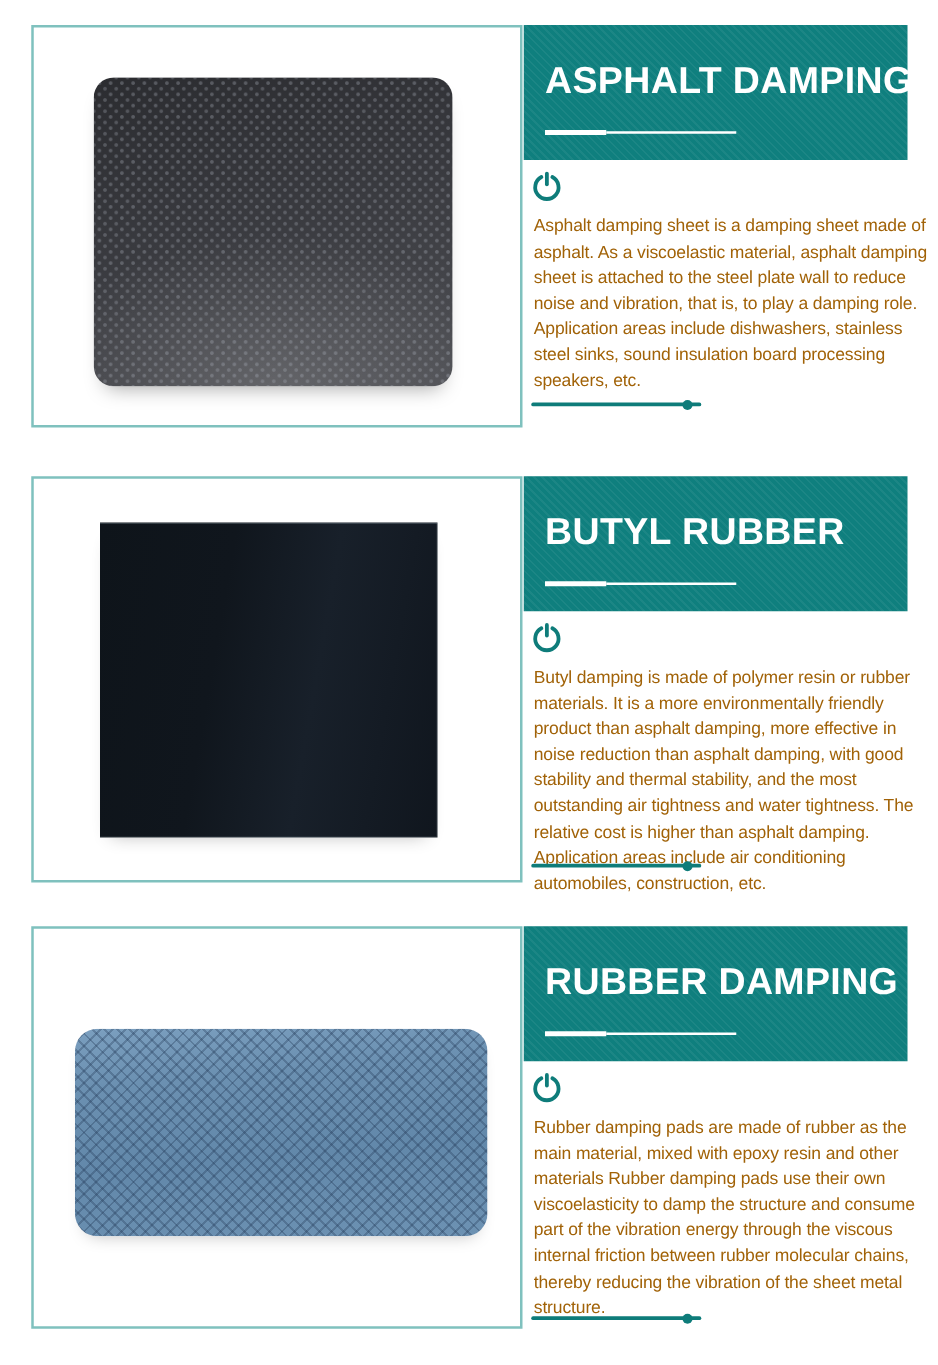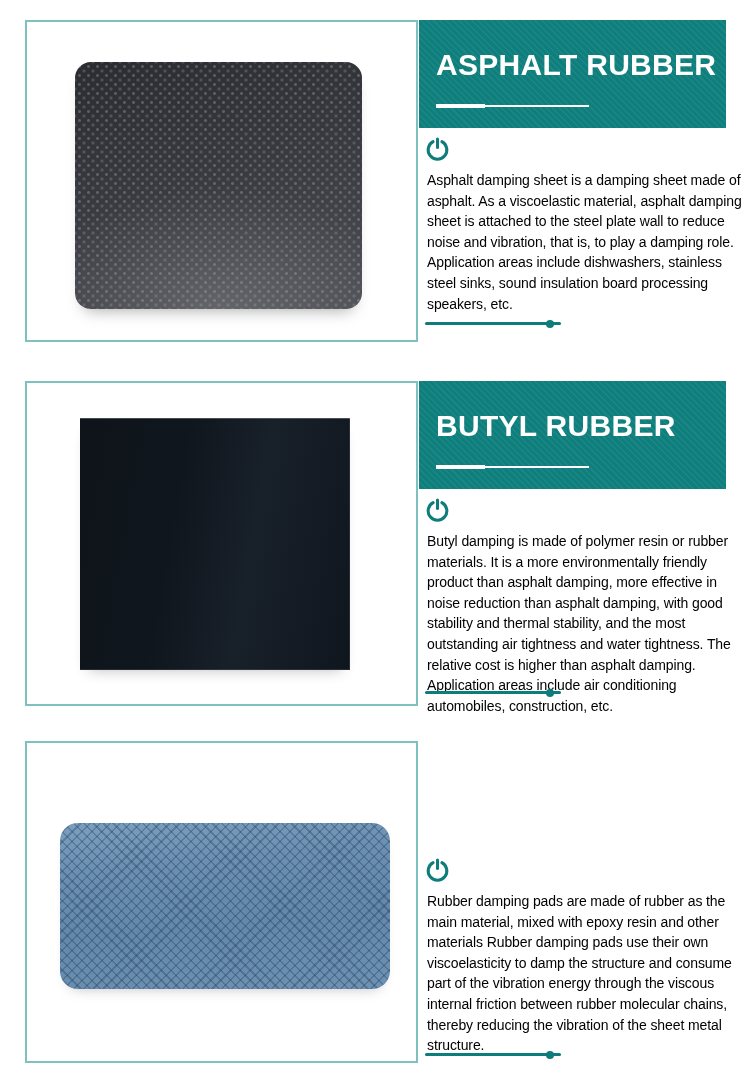--- a/index.html
+++ b/index.html
@@ -52,40 +52,40 @@
   }
   .banner h2{margin:0;padding:30px 0 0 17px;color:#ffffff;font-size:30px;font-weight:bold;
              letter-spacing:0.3px;line-height:1;white-space:nowrap;}
   .underline{position:absolute;left:17px;top:84px;display:flex;align-items:center;}
   .u-thick{display:block;width:49px;height:4px;background:#ffffff;}
   .u-thin{display:block;width:104px;height:2px;background:#ffffff;}
 
   .power{position:absolute;left:424px;top:116px;width:27px;height:27px;}
 
   .desc{position:absolute;left:427px;top:150px;width:320px;margin:0;
-        font-size:14px;line-height:20.6px;letter-spacing:-0.1px;color:#000000;}
+        font-size:14px;line-height:20.6px;letter-spacing:-0.1px;color:#a16207;}
 
   .divider{position:absolute;left:425px;width:136px;height:3px;background:#0E7C7A;border-radius:2px;}
   .divider .dot{position:absolute;right:11px;top:50%;transform:translate(50%,-50%);
         width:8px;height:8px;border-radius:50%;background:#0E7C7A;}
   .sec-1 .divider{top:302px;}
   .sec-2 .divider{top:310px;}
   .sec-3 .divider{top:312px;}
 </style>
 </head>
 <body>
 
 <div class="page">
 
   <section class="sec sec-1">
     <div class="card">
       <div class="product asphalt-mat"></div>
     </div>
     <div class="banner">
-      <h2>ASPHALT RUBBER</h2>
+      <h2>ASPHALT DAMPING</h2>
       <div class="underline">
         <span class="u-thick"></span>
         <span class="u-thin"></span>
       </div>
     </div>
     <div class="power">
       <svg width="27" height="27" viewBox="0 0 24 24" fill="none" stroke="#0E7C7A" stroke-width="2.7" stroke-linecap="round">
         <path d="M12 2.6 V 10.2"></path>
         <path d="M8.1 5.0 a 8.3 8.3 0 1 0 7.8 0"></path>
       </svg>
@@ -116,20 +116,27 @@
     <p class="desc">Butyl damping is made of polymer resin or rubber materials. It is a more environmentally friendly product than asphalt damping, more effective in noise reduction than asphalt damping, with good stability and thermal stability, and the most outstanding air tightness and water tightness. The relative cost is higher than asphalt damping. Application areas include air conditioning automobiles, construction, etc.</p>
     <div class="divider">
       <span class="dot"></span>
     </div>
   </section>
 
   <section class="sec sec-3">
     <div class="card">
       <div class="product rubber-mat"></div>
     </div>
+    <div class="banner">
+      <h2>RUBBER DAMPING</h2>
+      <div class="underline">
+        <span class="u-thick"></span>
+        <span class="u-thin"></span>
+      </div>
+    </div>
     <div class="power">
       <svg width="27" height="27" viewBox="0 0 24 24" fill="none" stroke="#0E7C7A" stroke-width="2.7" stroke-linecap="round">
         <path d="M12 2.6 V 10.2"></path>
         <path d="M8.1 5.0 a 8.3 8.3 0 1 0 7.8 0"></path>
       </svg>
     </div>
     <p class="desc">Rubber damping pads are made of rubber as the main material, mixed with epoxy resin and other materials Rubber damping pads use their own viscoelasticity to damp the structure and consume part of the vibration energy through the viscous internal friction between rubber molecular chains, thereby reducing the vibration of the sheet metal structure.</p>
     <div class="divider">
       <span class="dot"></span>
     </div>

